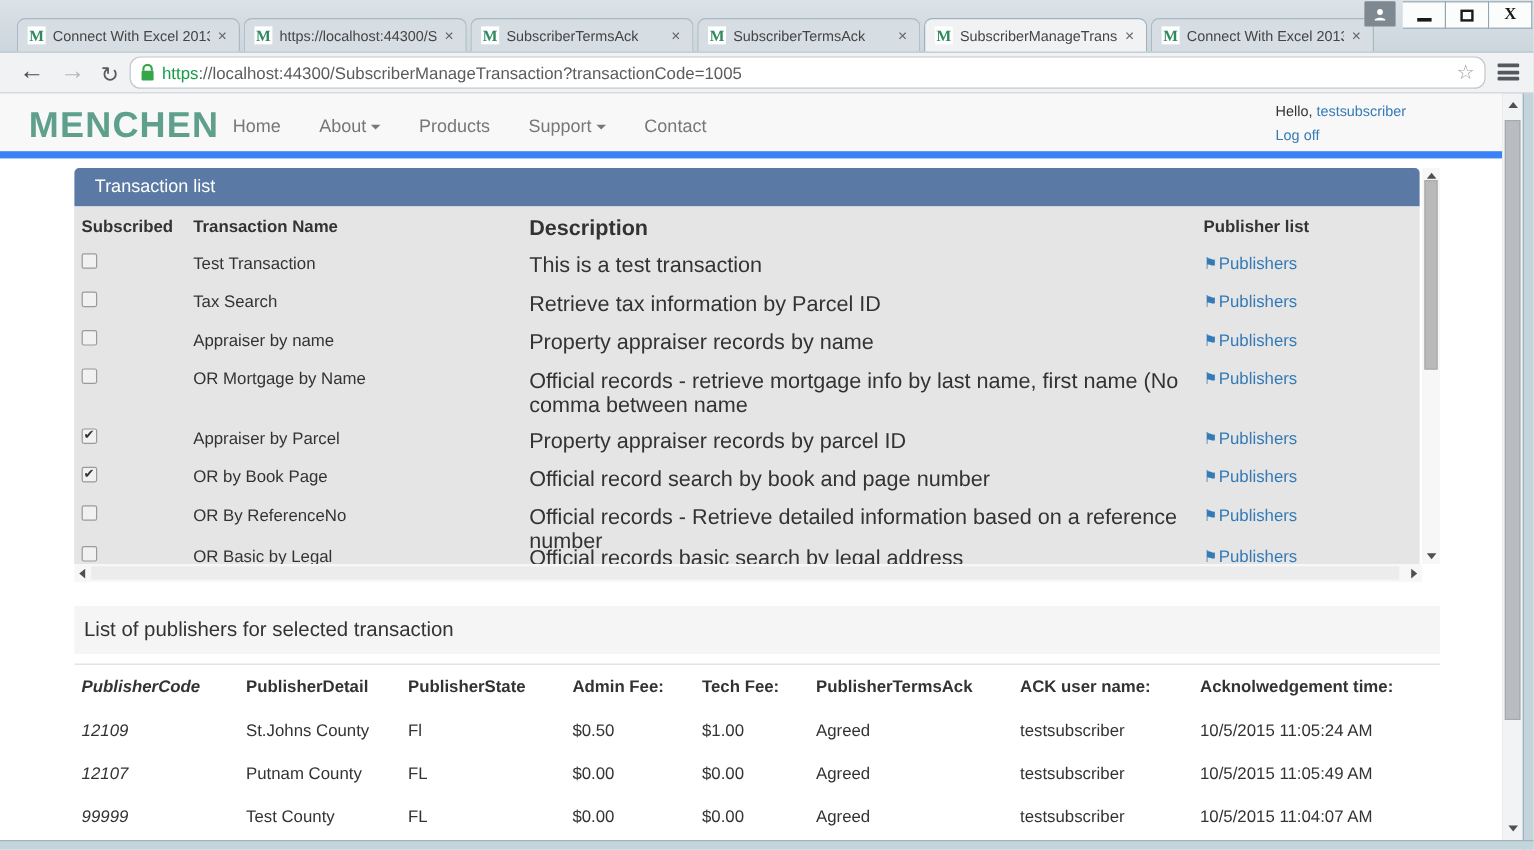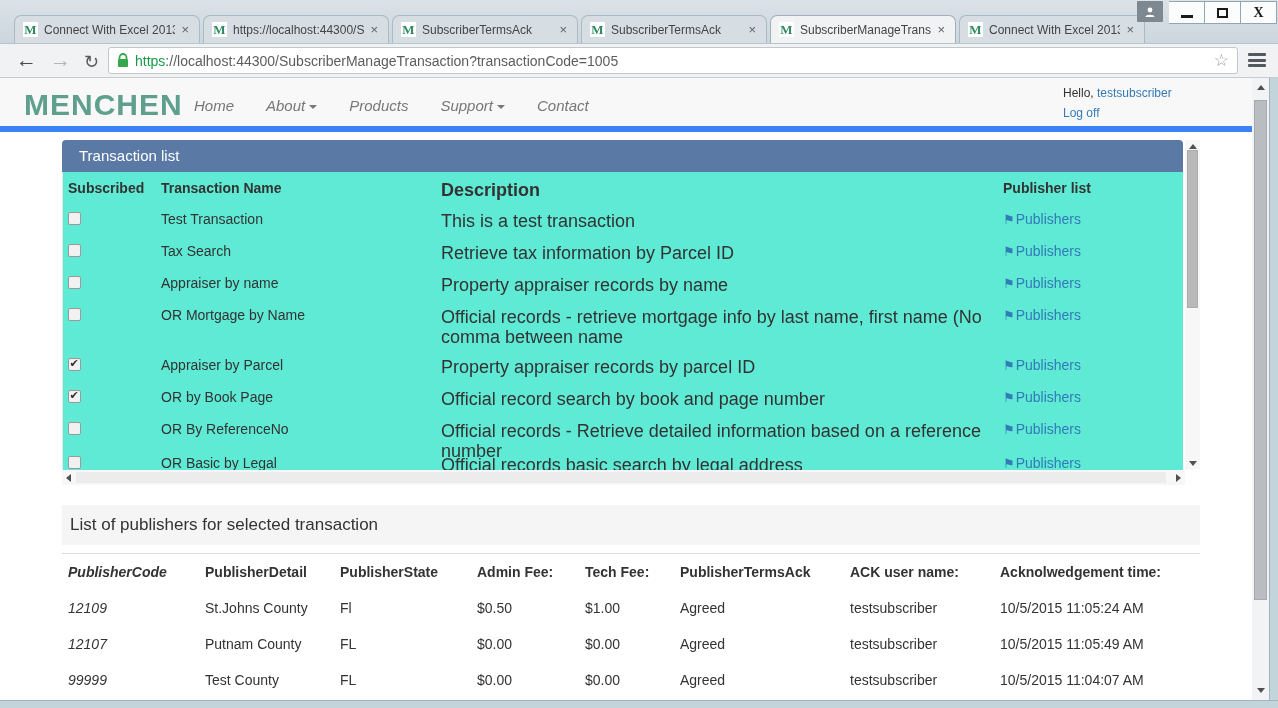--- a/index.html
+++ b/index.html
@@ -34,21 +34,21 @@
   .glyph-close { font-weight:bold; font-size:14px; color:#1a1a1a; font-family:"Liberation Serif",serif; }
 
   
   .toolbar { position:absolute; left:0; top:44px; width:1278px; height:34px;
     background:#f1f2f4; border-bottom:1px solid #c6ccd2; }
   .nav-arrow { position:absolute; top:2px; font-size:21px; line-height:28px; }
   .back { left:16px; color:#4a4a4a; }
   .fwd  { left:50px; color:#b3b7bb; }
   .reload { left:84px; top:4px; font-size:18px; color:#5a5a5a; }
   .omnibox { position:absolute; left:108px; top:3px; width:1130px; height:27px; background:#fff;
-    border:1px solid #c2c7cc; border-radius:3px; display:flex; align-items:center; padding:0 8px; }
+    border:1px solid #c2c7cc; border-radius:9px; display:flex; align-items:center; padding:0 8px; }
   .lock-icon { margin-right:6px; display:flex; }
   .url { font-size:14px; white-space:nowrap; overflow:hidden; }
   .url .scheme { color:#169c46; }
   .url .rest { color:#5c5c5c; }
   .star-icon { margin-left:auto; color:#9aa0a6; font-size:17px; }
   .menu-icon { position:absolute; right:12px; top:9px; width:18px; height:14px; }
   .menu-icon span { display:block; height:3px; background:#54595e; margin-bottom:2.5px; border-radius:1px; }
 
   
   .page { position:absolute; left:0; top:78px; width:1252px; height:622px; background:#fff; overflow:hidden; }
@@ -61,30 +61,30 @@
   .tri-down  { border-left:4px solid transparent; border-right:4px solid transparent; border-top:5px solid #505050; }
   .tri-left  { border-top:4px solid transparent; border-bottom:4px solid transparent; border-right:5px solid #505050; }
   .tri-right { border-top:4px solid transparent; border-bottom:4px solid transparent; border-left:5px solid #505050; }
   .bottom-frame { position:absolute; left:0; top:700px; width:1278px; height:8px; background:#c3d4db; border-top:1px solid #9eb3be; }
   .right-frame { position:absolute; left:1269px; top:78px; width:9px; height:630px; background:#c3d4db; border-left:1px solid #9eb3be; }
 
   
   .navbar { position:absolute; left:0; top:0; width:1252px; height:54px; background:#f8f8f8; border-bottom:6px solid #3b82f6; }
   .brand { position:absolute; left:24px; top:10px; font-size:30px; letter-spacing:1px; color:#5ea08c; font-weight:bold; }
   .nav-links { position:absolute; left:178px; top:0; height:54px; display:flex; align-items:center; }
-  .nav-link { font-size:15px; color:#777; padding:0 16px; cursor:pointer; white-space:nowrap;font-style:italic; }
+  .nav-link { font-size:15px; color:#777; padding:0 16px; cursor:pointer; white-space:nowrap; }
   .caret { display:inline-block; margin-left:4px; vertical-align:2px;
     border-left:4px solid transparent; border-right:4px solid transparent; border-top:4px solid #777; }
   .login-block { position:absolute; left:1063px; top:5px; font-size:12px; line-height:20px; color:#333; }
   .login-block a { color:#337ab7; text-decoration:none; cursor:pointer; }
 
   
   .panel-header { position:absolute; left:62px; top:62px; width:1121px; height:32px; background:#5a7aa5;
     border-radius:4px 4px 0 0; color:#fff; font-size:15px; line-height:32px; padding-left:17px; }
-  .panel-body { position:absolute; left:62px; top:94px; width:1121px; height:298px; background:#5eead4;
+  .panel-body { position:absolute; left:62px; top:94px; width:1121px; height:298px; background:#e5e5e5;
     border-left:1px solid #e5e5e5; overflow:hidden; }
   .trow { position:absolute; left:0; width:1121px; }
   .t-col-check { position:absolute; left:5px; top:0; }
   .t-col-name  { position:absolute; left:98px; top:0; width:270px; font-size:14px; color:#333; }
   .t-col-desc  { position:absolute; left:378px; top:0; width:560px; font-size:18px; color:#333; line-height:20px; }
   .t-col-pub   { position:absolute; left:940px; top:0; font-size:14px; }
   .thead span { font-weight:bold; color:#333; }
   .pub-link { color:#337ab7; text-decoration:none; cursor:pointer; }
   .flag-icon { color:#337ab7; font-size:13px; margin-right:1px; }
   input[type=checkbox] { appearance:none; -webkit-appearance:none; width:13px; height:13px;

